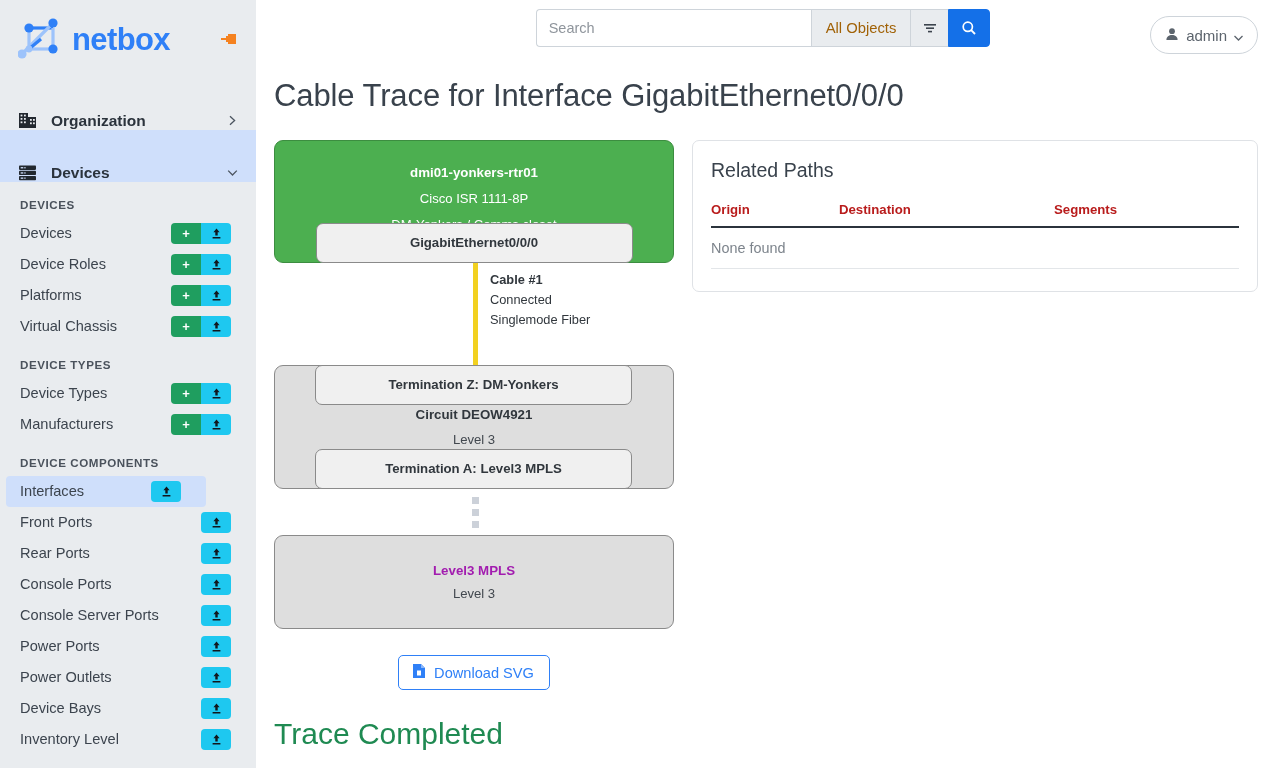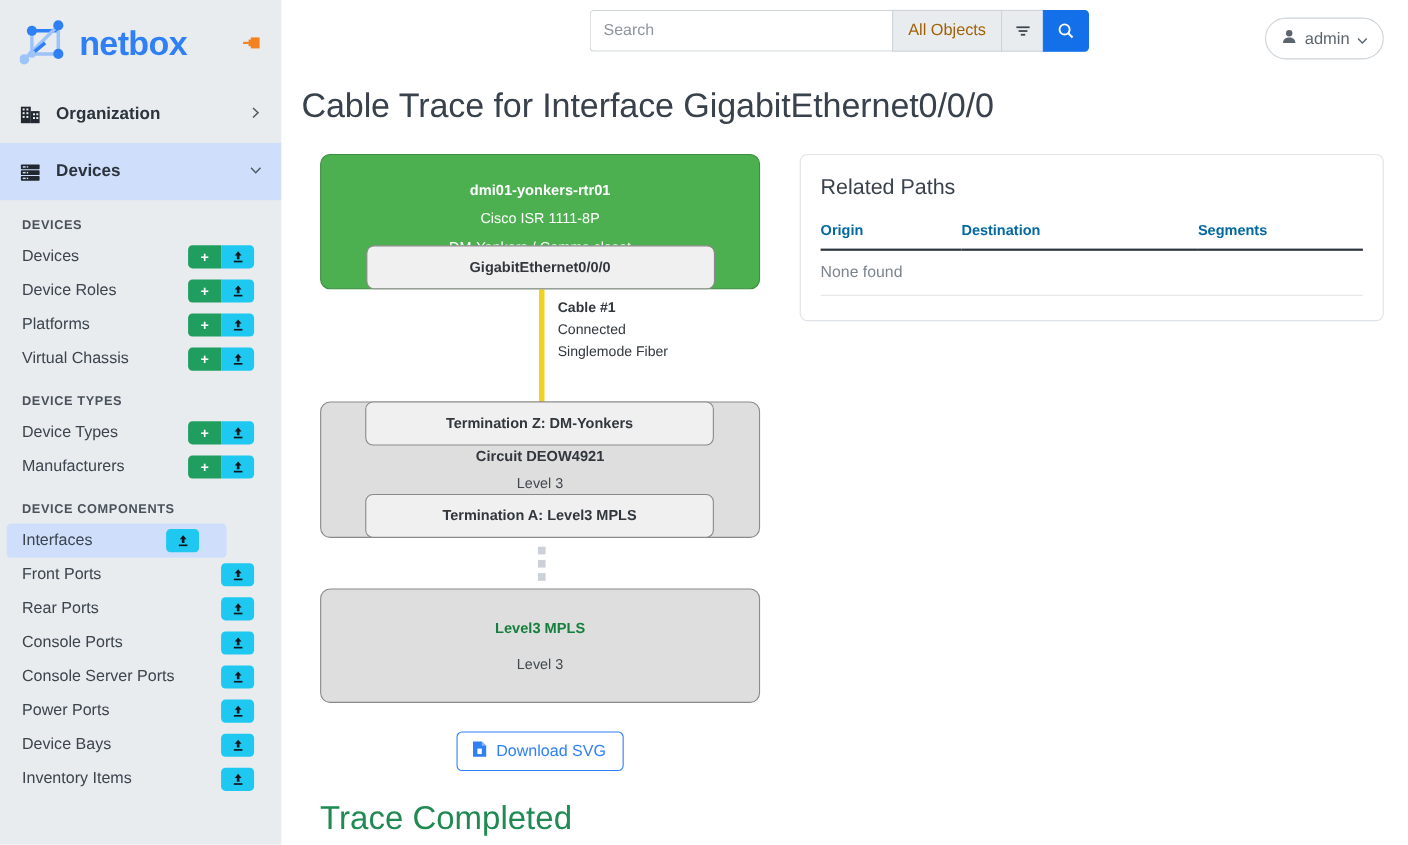--- a/index.html
+++ b/index.html
@@ -26,21 +26,21 @@
   }
   .brand-logo { display: flex; align-items: center; gap: 8px; flex: 1; }
   .logo-mark { width: 46px; height: 44px; display: block; }
   .logo-text {
     font-size: 31px; font-weight: 700; color: #2f80f7;
     letter-spacing: -0.6px; line-height: 1;
   }
   .pin-icon { width: 20px; height: 20px; display: block; }
 
   .nav-group {
-    display: flex; align-items: center;
+    display: flex; align-items: flex-end;
     height: 52px; padding: 0 18px 0 14px;
     cursor: pointer;
     font-size: 15.5px; font-weight: 700; color: #2b333c;
   }
   .nav-group .gicon { width: 26px; display: flex; justify-content: center; margin-right: 11px; }
   .nav-group .glabel { flex: 1; }
   .nav-group.active { background: #cfdffb; }
   .chev { width: 11px; height: 11px; color: #4c5560; }
 
   .section-label {
@@ -115,21 +115,21 @@
     padding: 0 14px; border: 1px solid #ced4da; border-radius: 20px;
     background: #fff; cursor: pointer;
     font-size: 15px; color: #5c646d;
   }
 
   .page-title {
     font-size: 31px; color: #39424c; font-weight: 400;
     padding: 8px 15px 0 18px; letter-spacing: -0.1px;
   }
 
-  .content { display: flex; padding: 26px 22px 0 35px; gap: 36px; }
+  .content { display: flex; padding: 26px 22px 0 18px; gap: 18px; }
   .trace-col { width: 400px; min-width: 400px; position: relative; }
 
   
   .node-device {
     background: #4caf50; color: #fff;
     border-radius: 9px; border: 1px solid #3c8d40;
     padding: 24px 14px 30px 14px;
     text-align: center;
     position: relative;
   }
@@ -177,21 +177,21 @@
     position: absolute; left: 198px;
     width: 7px; height: 7px; background: #ccd1d9; display: block;
   }
 
   .node-provider {
     background: #dedede; border: 1px solid #8a8a8a;
     border-radius: 9px;
     padding: 27px 14px 27px 14px;
     text-align: center;
   }
-  .node-provider .p1 { font-size: 13.3px; font-weight: 700; color: #15803d; margin-bottom: 18px; }
+  .node-provider .p1 { font-size: 13.3px; font-weight: 700; color: #a21caf; margin-bottom: 8px; }
   .node-provider .p2 { font-size: 13.1px; color: #42484f; }
 
   .dl-wrap { text-align: center; padding-top: 26px; }
   .dl-btn {
     display: inline-flex; align-items: center; gap: 8px;
     border: 1px solid #2f80f7; border-radius: 5px;
     background: #fff; color: #2f80f7;
     font-size: 14.6px; padding: 7px 15px 7px 13px;
     cursor: pointer; font-family: "Liberation Sans", sans-serif;
   }
@@ -203,21 +203,21 @@
   
   .panel {
     flex: 1; align-self: flex-start;
     border: 1px solid #dfe2e6; border-radius: 7px;
     background: #fff; padding: 18px 18px 22px 18px;
     min-height: 146px;
   }
   .panel-title { font-size: 19.5px; color: #39424c; padding: 0 0 20px 0; }
   table.paths { width: 100%; border-collapse: collapse; }
   table.paths th {
-    text-align: left; font-size: 13.2px; font-weight: 700; color: #0369a1;
+    text-align: left; font-size: 13.2px; font-weight: 700; color: #b91c1c;
     padding: 0 0 9px 0; border-bottom: 2px solid #2b333c;
   }
   table.paths td {
     font-size: 14.4px; color: #7d848c;
     padding: 12px 0 12px 0; border-bottom: 1px solid #e3e6e9;
   }
 </style>
 </head>
 <body>
 
@@ -440,32 +440,43 @@
       <span class="btn-pair">
         <button class="minibtn imp solo">
           <svg width="13" height="13" viewBox="0 0 13 13">
               <path d="M6.5 1.5 L9.6 5.2 L7.7 5.2 L7.7 8.6 L5.3 8.6 L5.3 5.2 L3.4 5.2 Z" fill="#11161c"></path>
               <rect x="2.6" y="10" width="7.8" height="1.5" fill="#11161c"></rect>
             </svg>
         </button>
       </span>
     </div>
     <div class="nav-item">
+      <span class="nlabel">Power Outlets</span>
+      <span class="btn-pair">
+        <button class="minibtn imp solo">
+          <svg width="13" height="13" viewBox="0 0 13 13">
+              <path d="M6.5 1.5 L9.6 5.2 L7.7 5.2 L7.7 8.6 L5.3 8.6 L5.3 5.2 L3.4 5.2 Z" fill="#11161c"></path>
+              <rect x="2.6" y="10" width="7.8" height="1.5" fill="#11161c"></rect>
+            </svg>
+        </button>
+      </span>
+    </div>
+    <div class="nav-item">
       <span class="nlabel">Device Bays</span>
       <span class="btn-pair">
         <button class="minibtn imp solo">
           <svg width="13" height="13" viewBox="0 0 13 13">
               <path d="M6.5 1.5 L9.6 5.2 L7.7 5.2 L7.7 8.6 L5.3 8.6 L5.3 5.2 L3.4 5.2 Z" fill="#11161c"></path>
               <rect x="2.6" y="10" width="7.8" height="1.5" fill="#11161c"></rect>
             </svg>
         </button>
       </span>
     </div>
     <div class="nav-item">
-      <span class="nlabel">Inventory Items</span>
+      <span class="nlabel">Inventory Level</span>
       <span class="btn-pair">
         <button class="minibtn imp solo">
           <svg width="13" height="13" viewBox="0 0 13 13">
               <path d="M6.5 1.5 L9.6 5.2 L7.7 5.2 L7.7 8.6 L5.3 8.6 L5.3 5.2 L3.4 5.2 Z" fill="#11161c"></path>
               <rect x="2.6" y="10" width="7.8" height="1.5" fill="#11161c"></rect>
             </svg>
         </button>
       </span>
     </div>
   </div>

